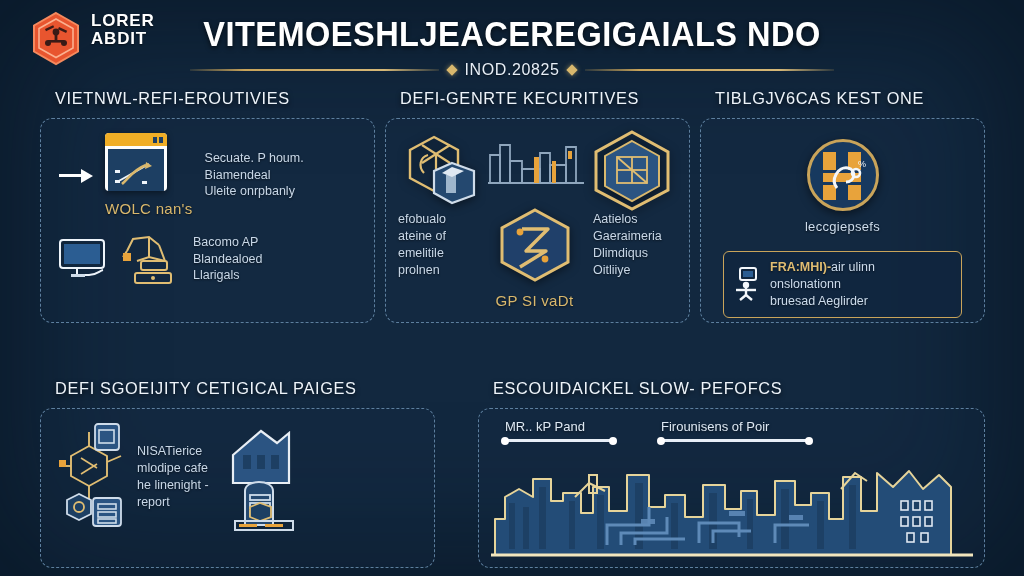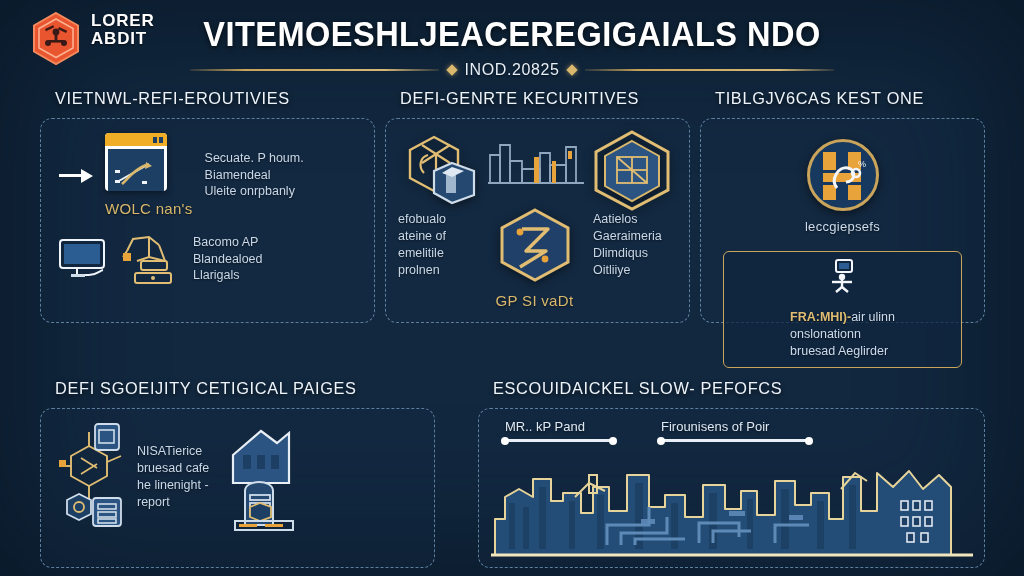--- a/index.html
+++ b/index.html
@@ -73,21 +73,21 @@
   
   .mon{ width:52px; height:40px; position:relative; flex:0 0 auto; }
   .robo{ width:62px; height:56px; flex:0 0 auto; margin-left:-4px; }
 
   .hexglow{ filter:drop-shadow(0 2px 5px rgba(0,0,0,.5)); }
 
   
   .badge{ width:72px; height:72px; border-radius:50%; border:3px solid #c9a45a; background:#17395f; position:relative; margin:0 auto; box-shadow:0 3px 10px rgba(0,0,0,.5); }
   .callout{
     margin:12px 14px 0 14px; border:1.5px solid #c9a45a; border-radius:6px;
-    background:rgba(16,38,63,.75); padding:7px 9px; display:flex; gap:16px; align-items:center;flex-direction:column;
+    background:rgba(16,38,63,.75); padding:7px 9px; display:flex; gap:9px; align-items:center;
   }
   .callout .cap{ color:#cddcec; }
   .ctext b{ color:#e0bd72; font-weight:bold; }
 
   
   .mlabel{ text-align:left; }
   .mlabel .t{ font-size:13px; color:#dde8f3; white-space:nowrap; text-shadow:0 1px 3px rgba(0,0,0,.6); }
   .mbar{ margin:5px auto 0; height:3px; background:#e8eff7; position:relative; border-radius:2px; }
   .mbar:before,.mbar:after{ content:""; position:absolute; top:-2.5px; width:8px; height:8px; border-radius:50%; background:#fff; }
   .mbar:before{ left:-4px; } .mbar:after{ right:-4px; }
@@ -338,21 +338,21 @@
             <polygon points="12,78 24,72 36,78 36,92 24,98 12,92" fill="#1d3f63" stroke="#cfdcea" stroke-width="1.8"></polygon>
             <circle cx="24" cy="85" r="5" fill="none" stroke="#e0bd72" stroke-width="1.8"></circle>
             <rect x="4" y="38" width="7" height="7" fill="#e8a33b"></rect>
             <g fill="none" stroke="#e0bd72" stroke-width="1.6">
               <path d="M26,36 L42,46"></path>
                 <path d="M26,52 L42,42"></path>
             </g>
           </svg>
         </div>
         <div class="cap" style="white-space:pre-line;">NISATierice
-bruesad cafe
+mlodipe cafe
 he linenight -
 report</div>
       </div>
 
       <div class="row" style="gap:8px;">
         <div>
           <svg width="76" height="112" viewBox="0 0 76 112">
             <polygon points="6,34 34,10 50,22 62,12 62,62 6,62" fill="#2b5482" stroke="#e8eef5" stroke-width="2.2"></polygon>
             <g fill="#1d3f63">
               <rect x="16" y="34" width="8" height="14"></rect>

